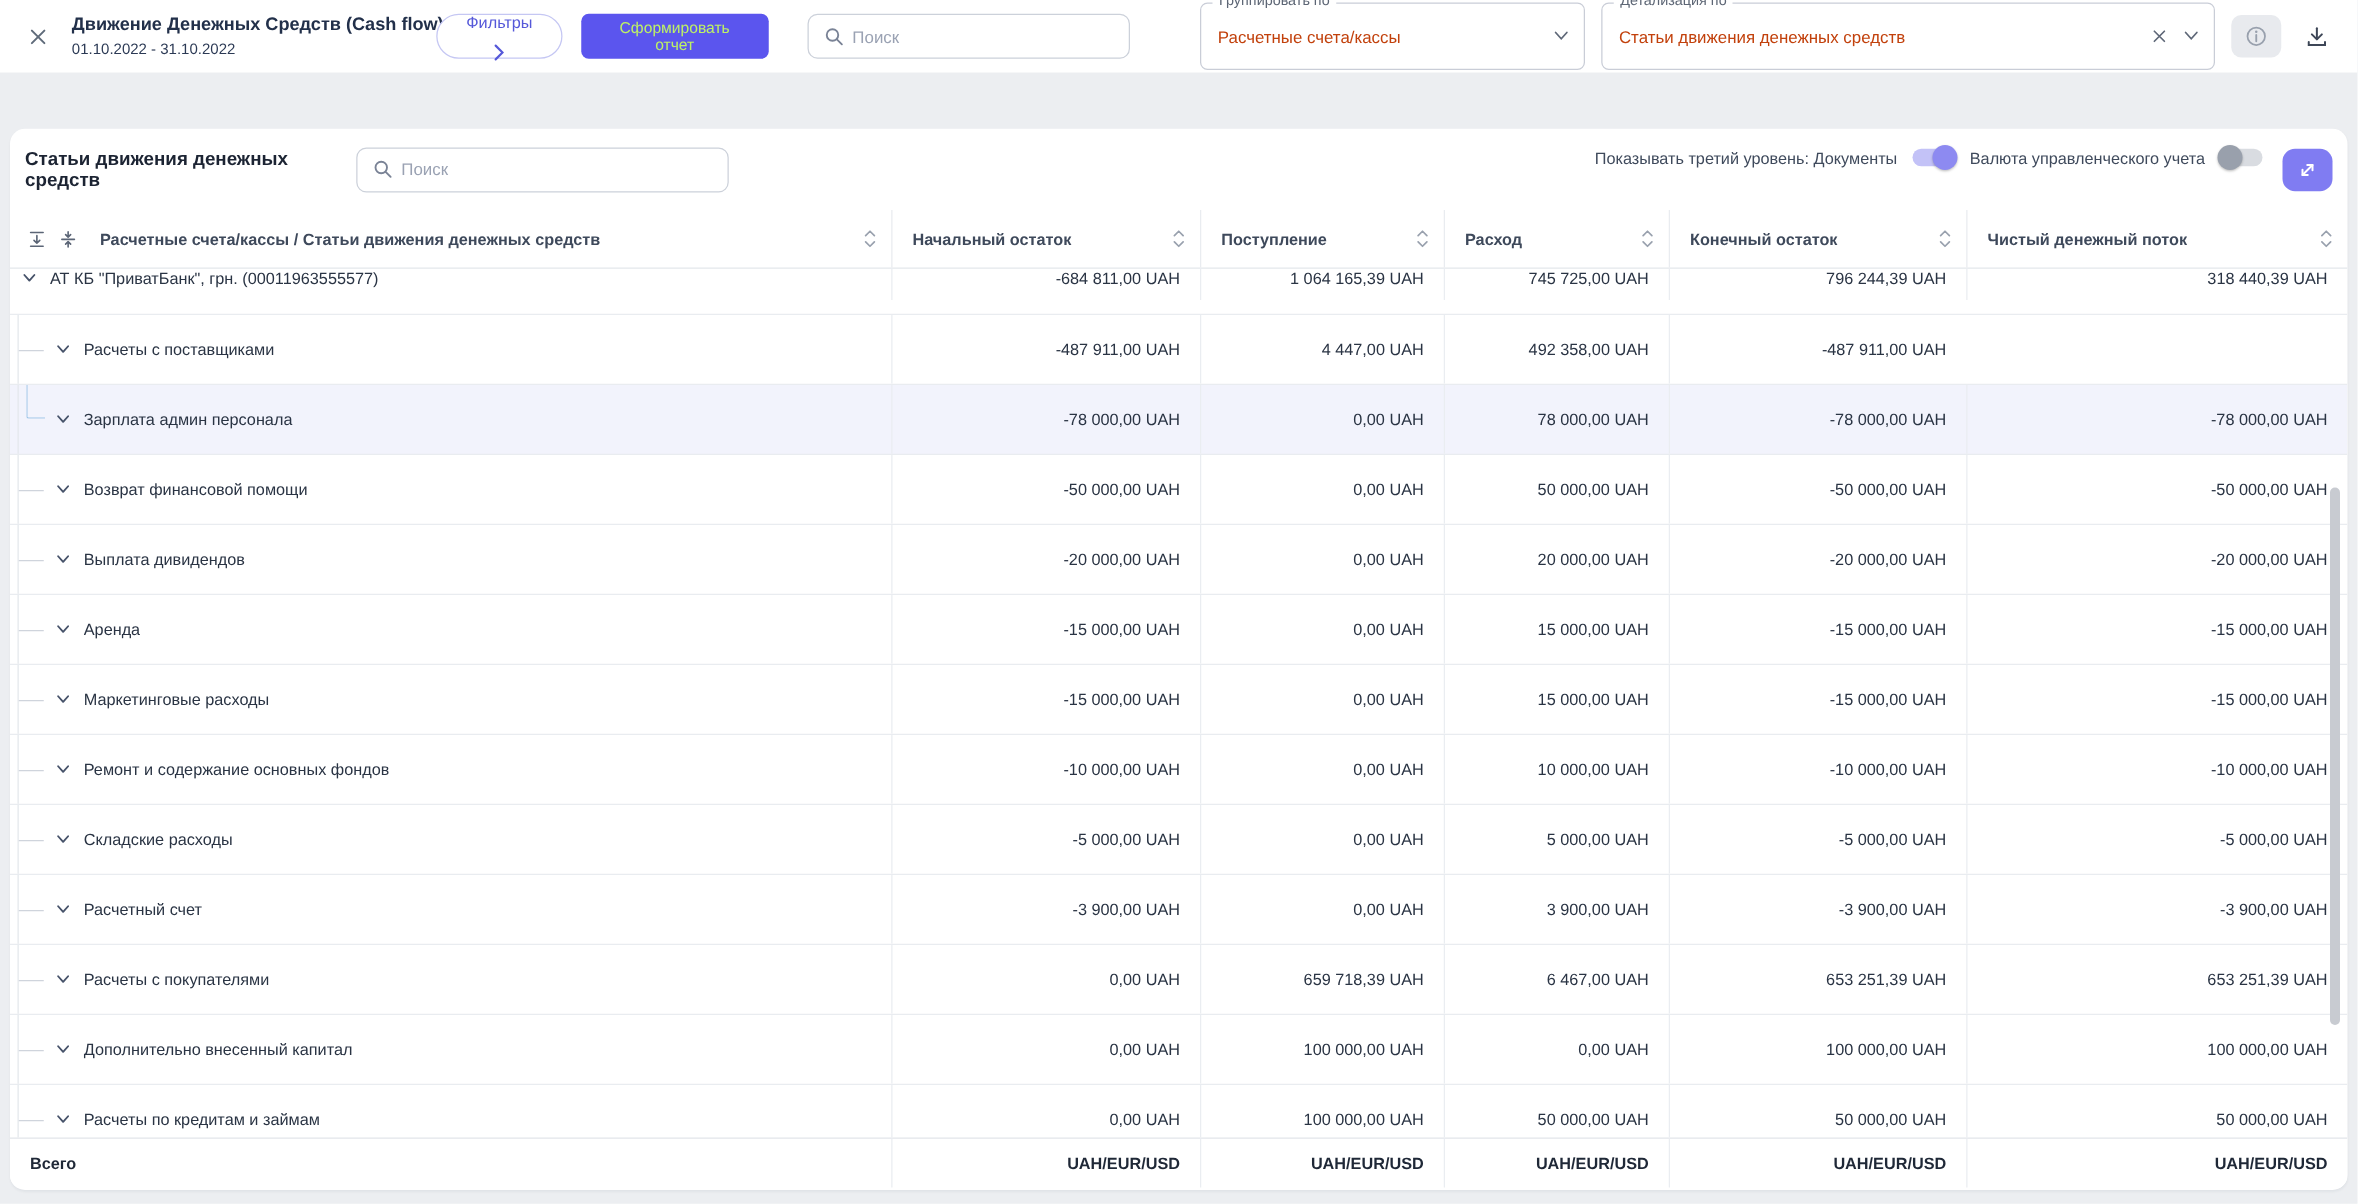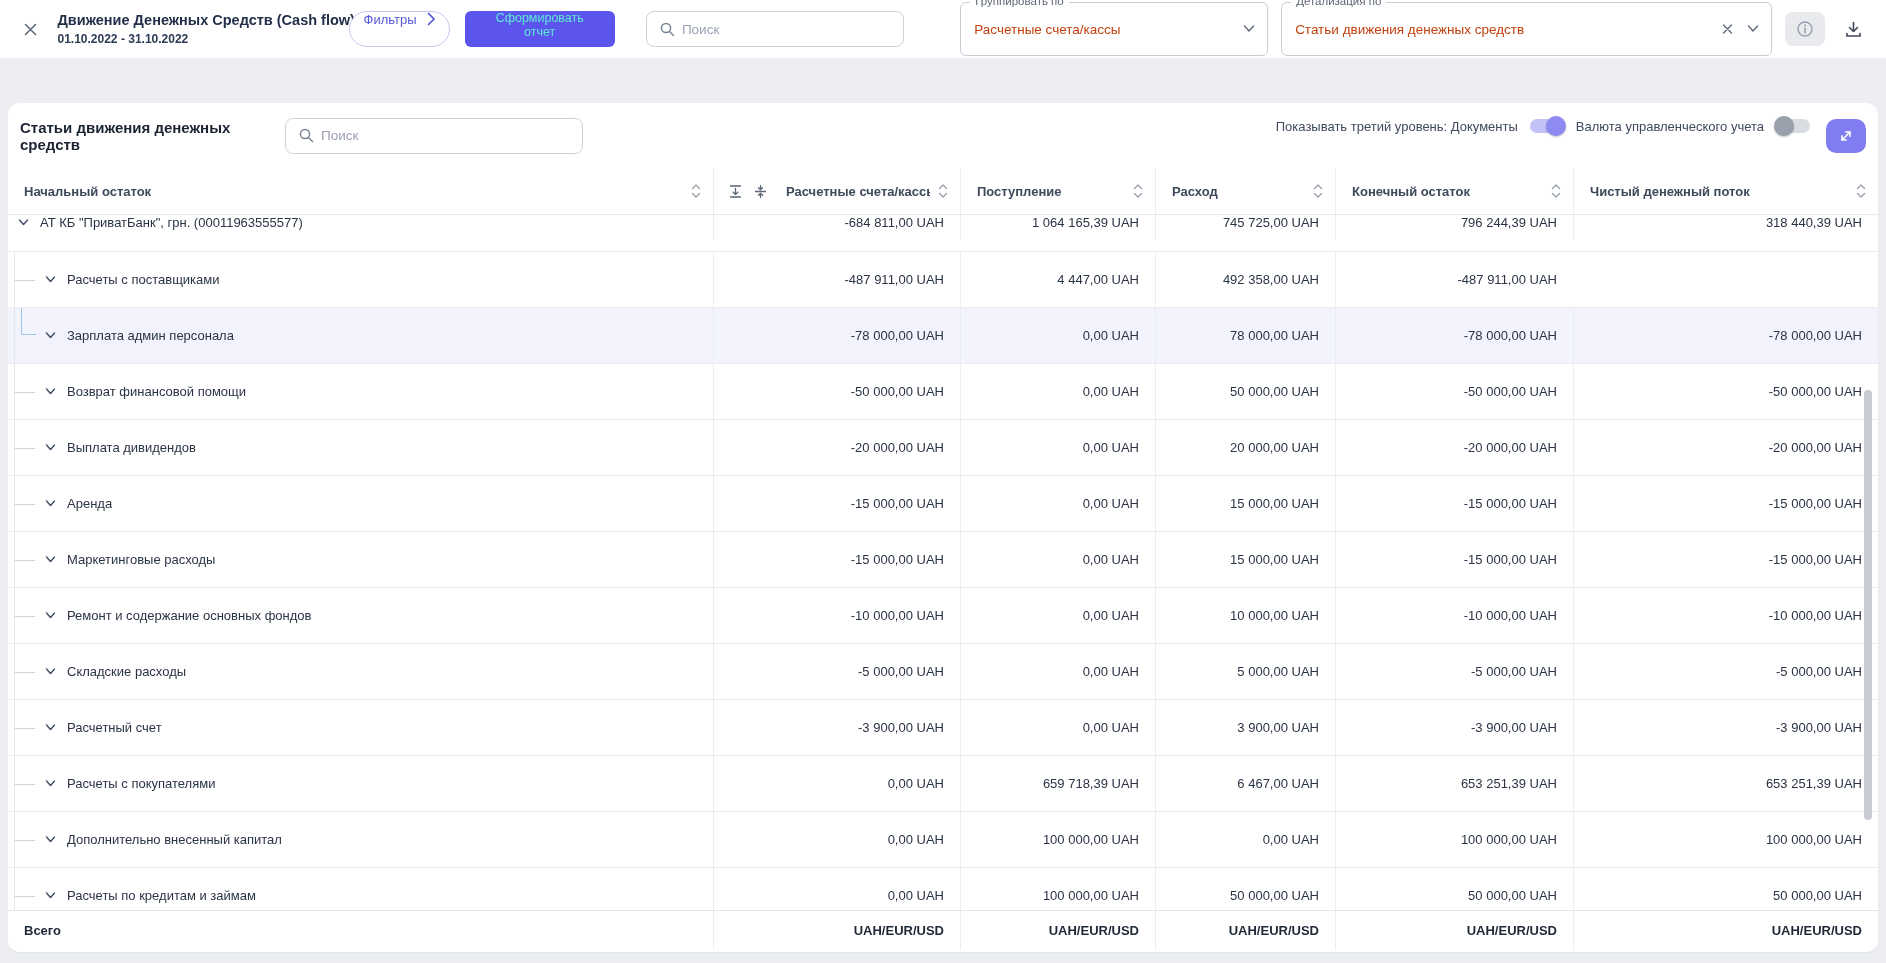--- a/index.html
+++ b/index.html
@@ -16,26 +16,26 @@
   }
   svg{display:block;}
 
   
   .topbar{height:58px;background:#fff;display:flex;align-items:center;padding:0 18px;}
   .icon-btn{background:none;border:none;cursor:pointer;display:flex;align-items:center;justify-content:center;}
   .close-btn{width:26px;height:26px;margin-right:14px;}
   .title-block{width:292px;}
   .title-row{display:flex;align-items:center;cursor:pointer;}
   .report-title{font-size:14.5px;font-weight:700;color:#22304a;white-space:nowrap;}
-  .report-date{font-size:12px;font-weight:700;color:#2c3a55;margin-top:4px;}
-  .btn{display:flex;justify-content:center;cursor:pointer;font-family:inherit;}
+  .report-date{font-size:12px;font-weight:400;color:#2c3a55;margin-top:4px;}
+  .btn{display:flex;align-items:center;justify-content:center;cursor:pointer;font-family:inherit;flex-direction:column;}
   .btn-filters{width:102px;height:36px;border:1px solid var(--filters-border);border-radius:18px;
     background:#fff;color:#5558d9;font-size:13px;gap:10px;margin-right:15px;}
   .btn-generate{height:36px;padding:0 15px;border:none;border-radius:6px;background:var(--accent);
-    color:#5eead4;font-size:12.5px;font-weight:500;margin-right:31px;}
+    color:#bef264;font-size:12.5px;font-weight:500;margin-right:31px;}
   .search-box{display:flex;align-items:center;height:36px;border:1px solid #ccd1da;border-radius:8px;
     background:#fff;padding:0 12px;gap:6px;}
   .search-top{width:263px;margin-right:56px;}
   .search-box input{border:none;outline:none;flex:1;font-family:inherit;font-size:13.5px;color:#2a3444;min-width:0;background:transparent;}
   .search-box input::placeholder{color:#9aa2b3;}
   .select{position:relative;height:54px;border:1px solid #c9cdd7;border-radius:6px;background:#fff;
     display:flex;align-items:center;padding:0 36px 0 13px;cursor:pointer;}
   .select .flabel{position:absolute;top:-8px;left:9px;background:#fff;padding:0 5px;
     font-size:11.5px;color:#5d6675;white-space:nowrap;}
   .select .value{font-size:13.5px;color:#c2410c;white-space:nowrap;overflow:hidden;}
@@ -205,50 +205,50 @@
               <path d="M4 12 L12 4" stroke="#fff" stroke-width="1.6" stroke-linecap="round"></path>
               <path d="M7.8 4 H12 V8.2" stroke="#fff" stroke-width="1.6" fill="none" stroke-linecap="round" stroke-linejoin="round"></path>
               <path d="M4 7.8 V12 H8.2" stroke="#fff" stroke-width="1.6" fill="none" stroke-linecap="round" stroke-linejoin="round"></path>
             </svg>
         </span>
       </button>
     </div>
   </div>
 
   <div class="grid thead">
+    <div class="hcell hcell-tree">
+      <span class="icon-btn">
+        <svg width="15" height="15" viewBox="0 0 15 15">
+            <path d="M2.5 2 H12.5 M2.5 13 H12.5" stroke="#5b6576" stroke-width="1.3" stroke-linecap="round"></path>
+            <path d="M7.5 4.5 V10.5 M5.2 8.3 L7.5 10.6 L9.8 8.3" stroke="#5b6576" stroke-width="1.3" fill="none" stroke-linecap="round" stroke-linejoin="round"></path>
+          </svg>
+      </span>
+      <span class="icon-btn">
+        <svg width="15" height="15" viewBox="0 0 15 15">
+            <path d="M2.5 7.5 H12.5" stroke="#5b6576" stroke-width="1.3" stroke-linecap="round"></path>
+            <path d="M7.5 1.5 V5.5 M5.5 3.7 L7.5 5.7 L9.5 3.7" stroke="#5b6576" stroke-width="1.3" fill="none" stroke-linecap="round" stroke-linejoin="round"></path>
+            <path d="M7.5 13.5 V9.5 M5.5 11.3 L7.5 9.3 L9.5 11.3" stroke="#5b6576" stroke-width="1.3" fill="none" stroke-linecap="round" stroke-linejoin="round"></path>
+          </svg>
+      </span>
+      <span class="hlabel">Расчетные счета/кассы / Статьи движения денежных средств</span>
+      <span class="sort">
+        <svg width="12" height="16" viewBox="0 0 12 16">
+            <path d="M2.5 5.5 L6 2 L9.5 5.5" stroke="#99a1ae" stroke-width="1.4" fill="none" stroke-linecap="round" stroke-linejoin="round"></path>
+            <path d="M2.5 10.5 L6 14 L9.5 10.5" stroke="#99a1ae" stroke-width="1.4" fill="none" stroke-linecap="round" stroke-linejoin="round"></path>
+          </svg>
+      </span>
+    </div>
     <div class="hcell">
       <span>Начальный остаток</span>
       <span class="sort">
           <svg width="12" height="16" viewBox="0 0 12 16">
             <path d="M2.5 5.5 L6 2 L9.5 5.5" stroke="#99a1ae" stroke-width="1.4" fill="none" stroke-linecap="round" stroke-linejoin="round"></path>
             <path d="M2.5 10.5 L6 14 L9.5 10.5" stroke="#99a1ae" stroke-width="1.4" fill="none" stroke-linecap="round" stroke-linejoin="round"></path>
           </svg>
         </span>
-    </div>
-    <div class="hcell hcell-tree">
-      <span class="icon-btn">
-        <svg width="15" height="15" viewBox="0 0 15 15">
-            <path d="M2.5 2 H12.5 M2.5 13 H12.5" stroke="#5b6576" stroke-width="1.3" stroke-linecap="round"></path>
-            <path d="M7.5 4.5 V10.5 M5.2 8.3 L7.5 10.6 L9.8 8.3" stroke="#5b6576" stroke-width="1.3" fill="none" stroke-linecap="round" stroke-linejoin="round"></path>
-          </svg>
-      </span>
-      <span class="icon-btn">
-        <svg width="15" height="15" viewBox="0 0 15 15">
-            <path d="M2.5 7.5 H12.5" stroke="#5b6576" stroke-width="1.3" stroke-linecap="round"></path>
-            <path d="M7.5 1.5 V5.5 M5.5 3.7 L7.5 5.7 L9.5 3.7" stroke="#5b6576" stroke-width="1.3" fill="none" stroke-linecap="round" stroke-linejoin="round"></path>
-            <path d="M7.5 13.5 V9.5 M5.5 11.3 L7.5 9.3 L9.5 11.3" stroke="#5b6576" stroke-width="1.3" fill="none" stroke-linecap="round" stroke-linejoin="round"></path>
-          </svg>
-      </span>
-      <span class="hlabel">Расчетные счета/кассы / Статьи движения денежных средств</span>
-      <span class="sort">
-        <svg width="12" height="16" viewBox="0 0 12 16">
-            <path d="M2.5 5.5 L6 2 L9.5 5.5" stroke="#99a1ae" stroke-width="1.4" fill="none" stroke-linecap="round" stroke-linejoin="round"></path>
-            <path d="M2.5 10.5 L6 14 L9.5 10.5" stroke="#99a1ae" stroke-width="1.4" fill="none" stroke-linecap="round" stroke-linejoin="round"></path>
-          </svg>
-      </span>
     </div>
     <div class="hcell">
       <span>Поступление</span>
       <span class="sort">
           <svg width="12" height="16" viewBox="0 0 12 16">
             <path d="M2.5 5.5 L6 2 L9.5 5.5" stroke="#99a1ae" stroke-width="1.4" fill="none" stroke-linecap="round" stroke-linejoin="round"></path>
             <path d="M2.5 10.5 L6 14 L9.5 10.5" stroke="#99a1ae" stroke-width="1.4" fill="none" stroke-linecap="round" stroke-linejoin="round"></path>
           </svg>
         </span>
     </div>

